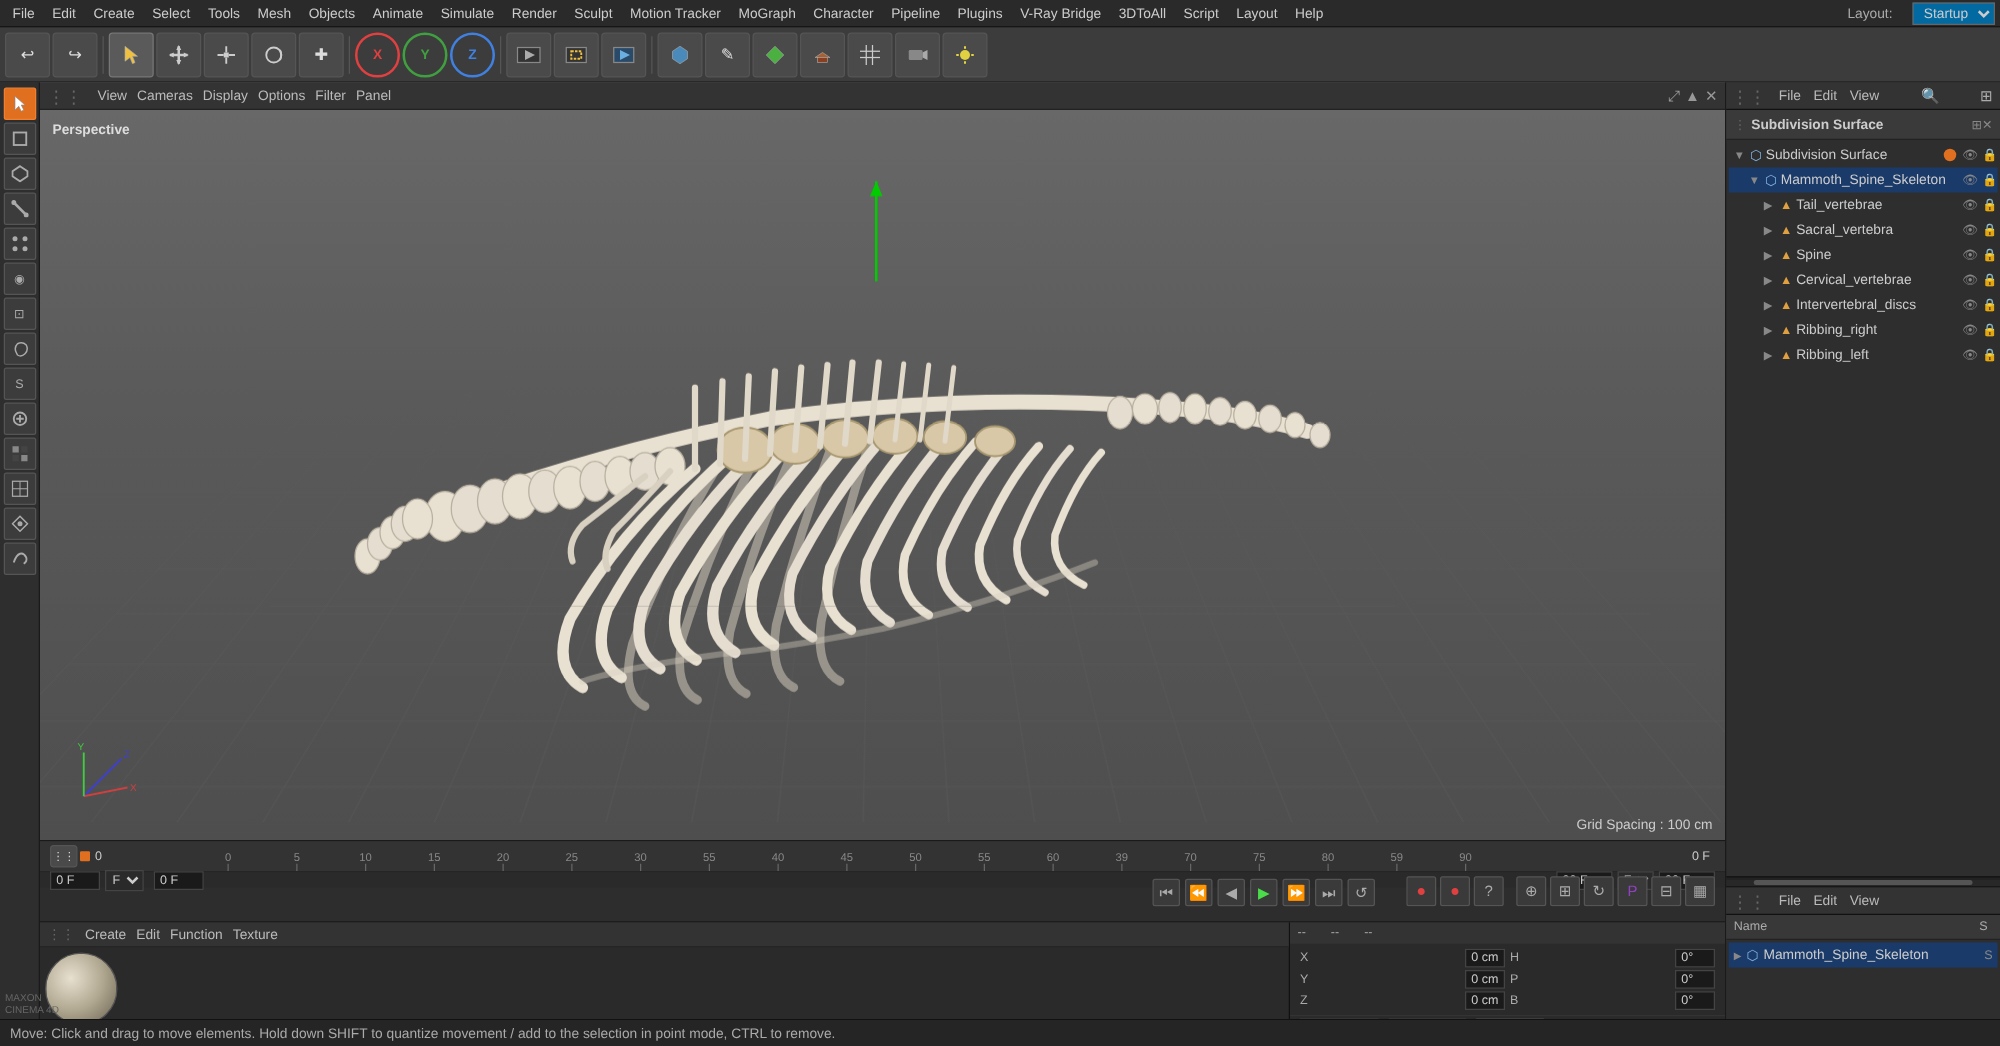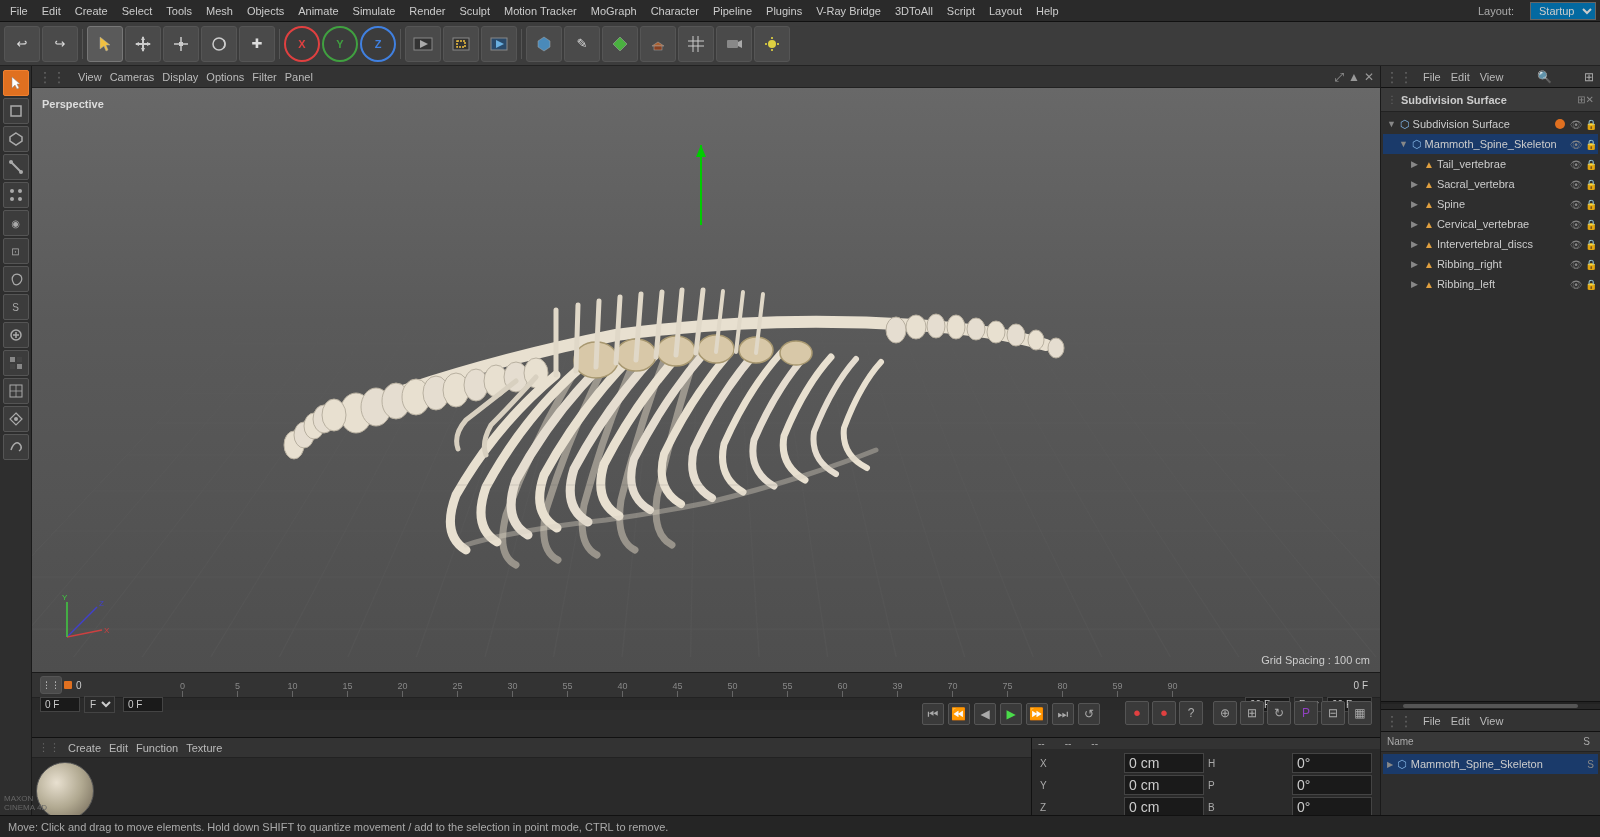--- a/index.html
+++ b/index.html
@@ -160,22 +160,22 @@
     }
     #coords-top {
       height: 20px; background: #333; display: flex; align-items: center; padding: 0 6px; gap: 20px;
     }
     .coords-tab { color: #aaa; font-size: 10px; }
     #coords-grid {
       flex: 1; display: grid; grid-template-columns: 1fr 1fr 1fr 1fr; padding: 4px 8px; gap: 2px 4px;
     }
     .coord-label { color: #aaa; font-size: 10px; display: flex; align-items: center; }
     .coord-input {
-      background: #1a1a1a; border: 1px solid #444; color: #ccc; padding: 1px 4px; font-size: 14px;
-      display: flex; align-items: center;
+      background: #1a1a1a; border: 1px solid #444; color: #ccc; padding: 1px 4px; font-size: 10px;
+      display: flex; align-items: center; margin-left: 48px;
     }
     #transform-bottom {
       height: 28px; display: flex; align-items: center; padding: 0 8px; gap: 8px;
       border-top: 1px solid #333;
     }
     .transform-select {
       background: #333; border: 1px solid #555; color: #ccc; padding: 2px 6px; font-size: 11px;
     }
     .apply-btn {
       background: #4a4a4a; border: 1px solid #666; color: #ccc; padding: 3px 12px;

